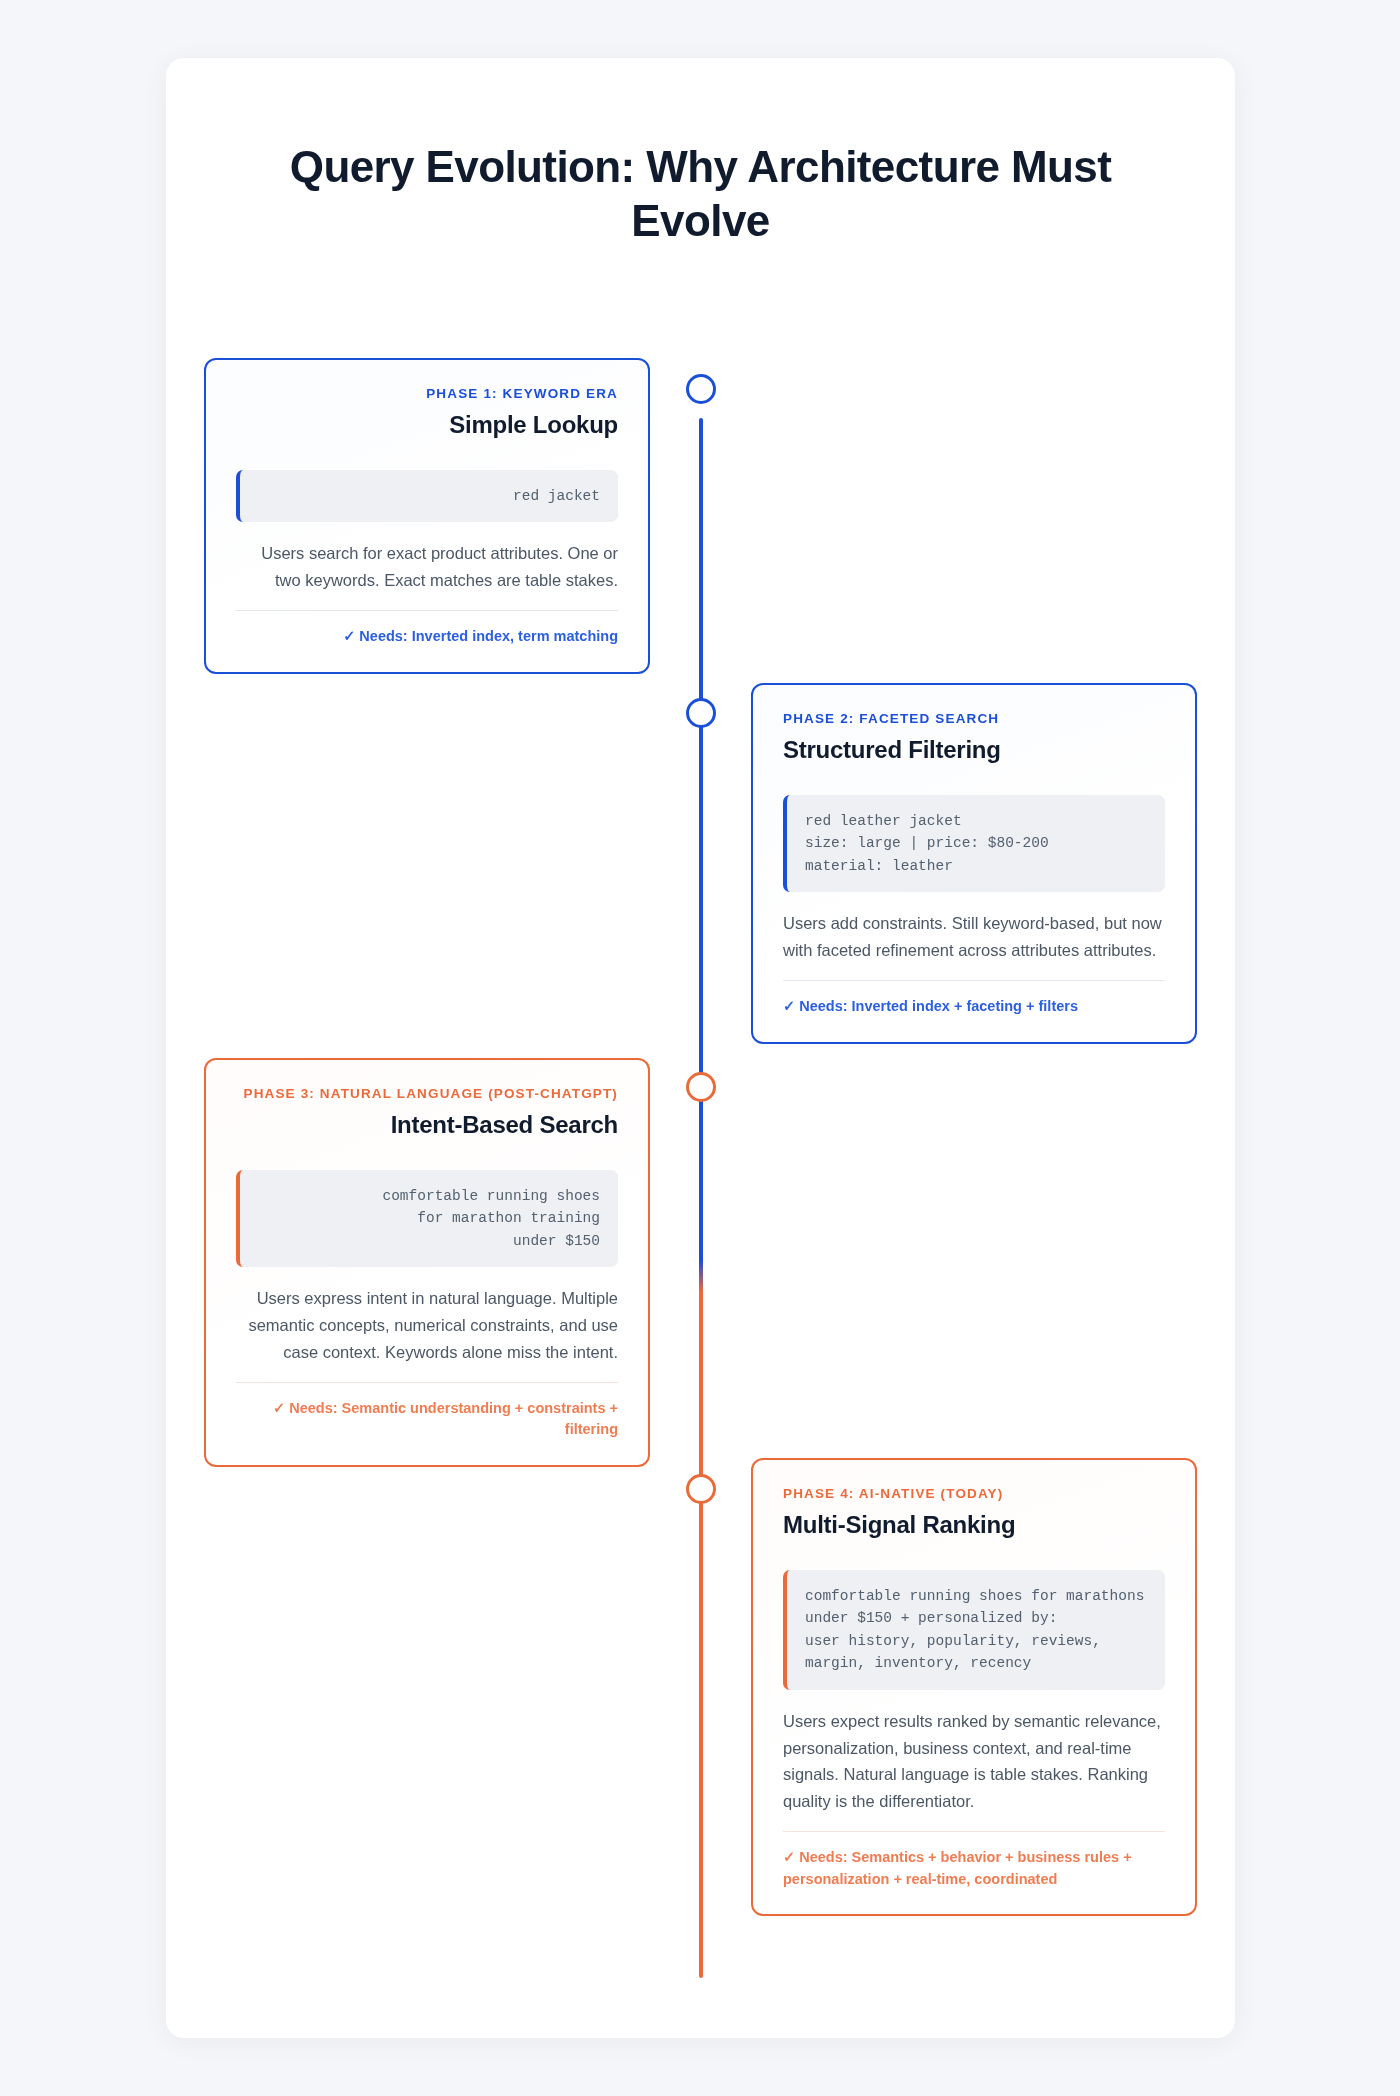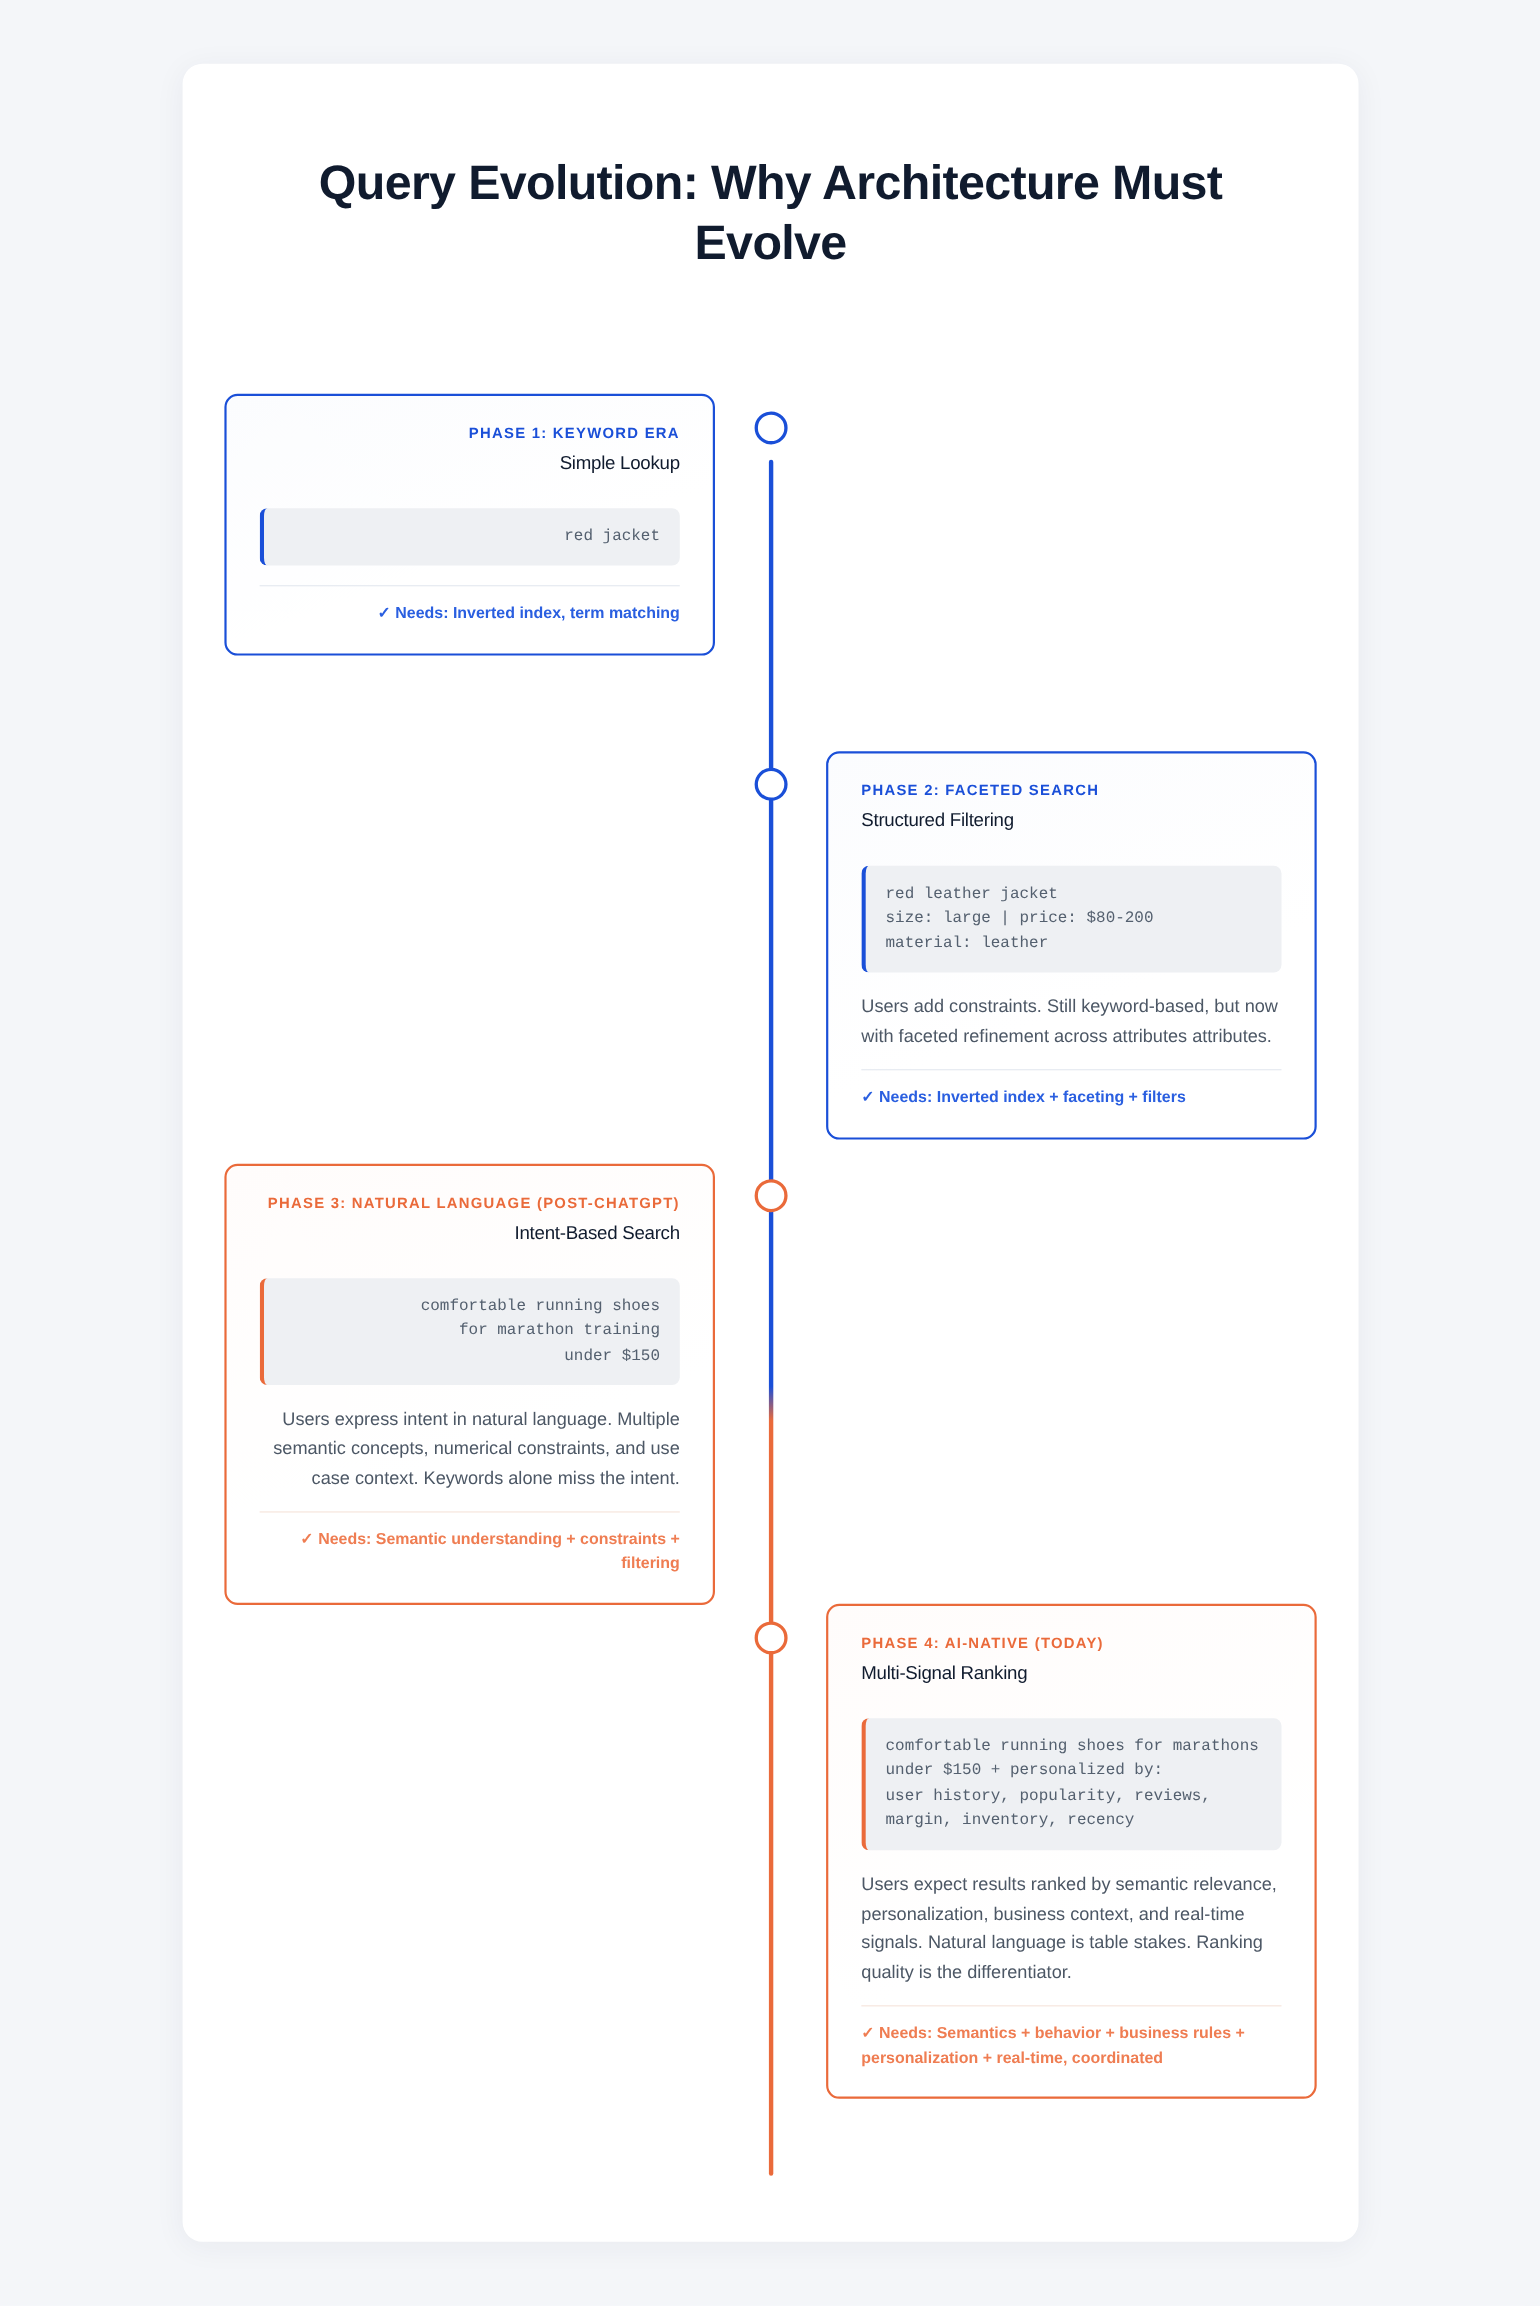--- a/index.html
+++ b/index.html
@@ -81,22 +81,22 @@
     font-size: 13.5px;
     font-weight: 700;
     letter-spacing: 1.15px;
     text-transform: uppercase;
     margin-bottom: 10px;
   }
   .blue .phase-eyebrow   { color: #1a4fd8; }
   .orange .phase-eyebrow { color: #ea6a3a; }
 
   .phase-name {
-    font-size: 17px;
-    font-weight: 400;
+    font-size: 24px;
+    font-weight: 700;
     color: #101b2e;
     letter-spacing: -0.25px;
     margin-bottom: 18px;
   }
 
   .query-block {
     background: #eef0f3;
     border-radius: 7px;
     padding: 15px 18px;
     font-family: "Liberation Mono", monospace;
@@ -142,20 +142,21 @@
 
     <div class="timeline-marker blue" style="top: 16px;"></div>
     <div class="timeline-marker blue" style="top: 340px;"></div>
     <div class="timeline-marker orange" style="top: 714px;"></div>
     <div class="timeline-marker orange" style="top: 1116px;"></div>
 
     <div class="phase-card blue left" style="top: 0px;">
       <div class="phase-eyebrow">PHASE 1: KEYWORD ERA</div>
       <div class="phase-name">Simple Lookup</div>
       <div class="query-block">red jacket</div>
+      <div class="phase-desc">Users search for exact product attributes. One or two keywords. Exact matches are table stakes.</div>
       <div class="phase-needs">✓ Needs: Inverted index, term matching</div>
     </div>
 
     <div class="phase-card blue right" style="top: 325px;">
       <div class="phase-eyebrow">PHASE 2: FACETED SEARCH</div>
       <div class="phase-name">Structured Filtering</div>
       <div class="query-block">red leather jacket
 size: large | price: $80-200
 material: leather</div>
       <div class="phase-desc">Users add constraints. Still keyword-based, but now with faceted refinement across attributes attributes.</div>

